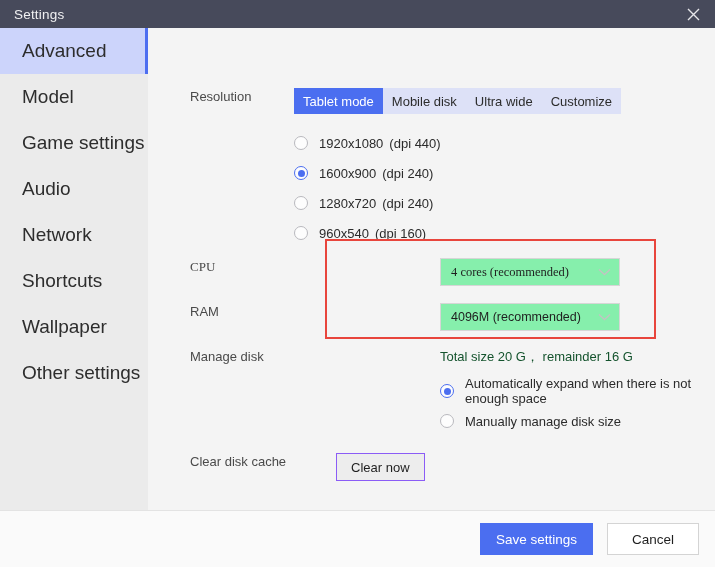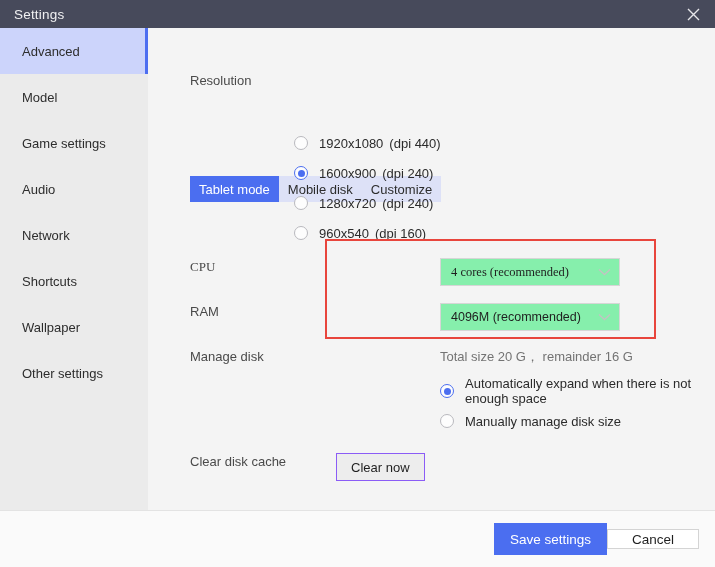--- a/index.html
+++ b/index.html
@@ -61,21 +61,21 @@
     flex: 0 0 148px;
     background: #ebebeb;
     padding-top: 0px;
     position: relative;
   }
   .nav-item {
     height: 46px;
     display: flex;
     align-items: center;
     padding-left: 22px;
-    font-size: 13px;
+    font-size: 19px;
     color: #2d2d2d;
     cursor: pointer;
     position: relative;
   }
   .nav-item.active {
     background: #ccd4fb;
   }
   .nav-item.active::after {
     content: "";
     position: absolute;
@@ -100,21 +100,21 @@
   }
   .field-label {
     width: 104px;
     flex: 0 0 104px;
     font-size: 13px;
     color: #4a4a4a;
     line-height: 18px;
   }
 
   
-  .res-row { top: 44px; left: 42px; right: 10px; flex-direction: column; }
+  .res-row { top: 60px; left: 42px; right: 10px; }
   .tabstrip {
     display: inline-flex;
     background: #dde1f7;
     height: 26px;
     align-items: stretch;
   }
   .tab {
     display: flex;
     align-items: center;
     justify-content: center;
@@ -188,21 +188,21 @@
     justify-content: space-between;
     margin-left: 146px;
   }
   .select .chev { margin-left: 6px; display:flex; align-items:center; }
 
   
   .disk-row { top: 320px; left: 42px; }
   .disk-body { margin-left: 146px; }
   .disk-total {
     font-size: 13px;
-    color: #737373;
+    color: #14532d;
     line-height: 18px;
     margin-bottom: 10px;
     white-space: nowrap;
   }
   .disk-opt {
     display: flex;
     align-items: center;
     height: 30px;
     font-size: 13px;
     color: #2b2b2b;
@@ -244,37 +244,38 @@
 
   
   .footer {
     flex: 0 0 56px;
     height: 56px;
     background: #fafafa;
     display: flex;
     align-items: center;
     justify-content: flex-end;
     padding-right: 16px;
+    gap: 14px;
   }
   .btn-primary {
     height: 32px;
     min-width: 105px;
     padding: 0 16px;
     background: #4b6ef0;
     color: #ffffff;
     border: none;
     font-size: 13.5px;
     font-family: inherit;
     cursor: pointer;
     display: inline-flex;
     align-items: center;
     justify-content: center;
   }
   .btn-secondary {
-    height: 20px;
+    height: 32px;
     min-width: 92px;
     padding: 0 16px;
     background: #ffffff;
     color: #1f1f1f;
     border: 1px solid #d4d4d4;
     font-size: 13.5px;
     font-family: inherit;
     cursor: pointer;
     display: inline-flex;
     align-items: center;
@@ -326,20 +327,21 @@
       </div>
     </div>
 
     <div class="content">
 
       <div class="field-row res-row">
         <div class="field-label">Resolution</div>
         <div class="tabstrip">
           <div class="tab active">Tablet mode</div>
           <div class="tab">Mobile disk</div>
+          <div class="tab">Ultra wide</div>
           <div class="tab">Customize</div>
         </div>
       </div>
 
       <div class="radio-list">
         <div class="radio-row">
           <span class="radio"></span>
           <span class="radio-label"><span>1920x1080</span><span class="gap"></span><span>(dpi 440)</span></span>
         </div>
         <div class="radio-row">

